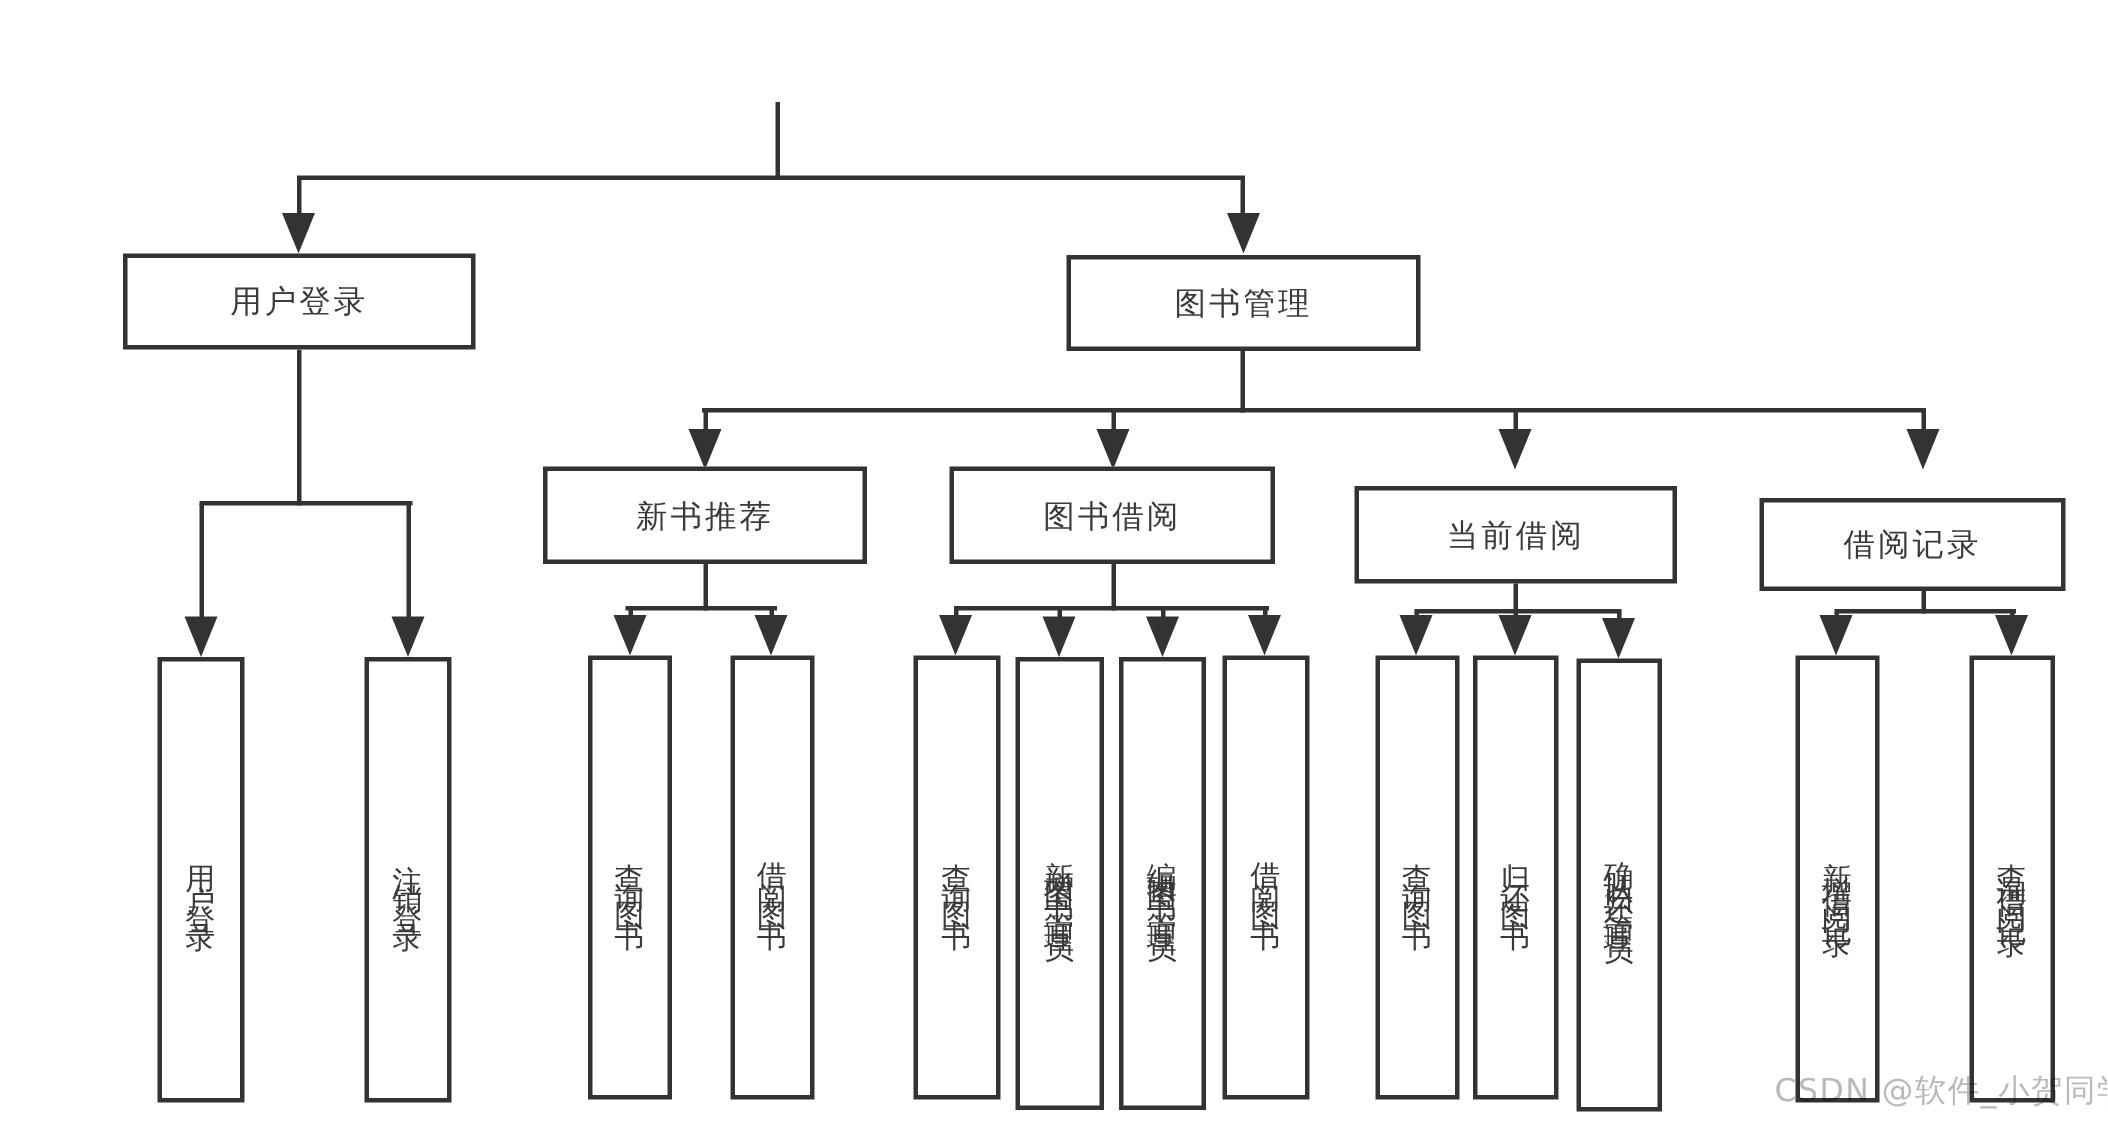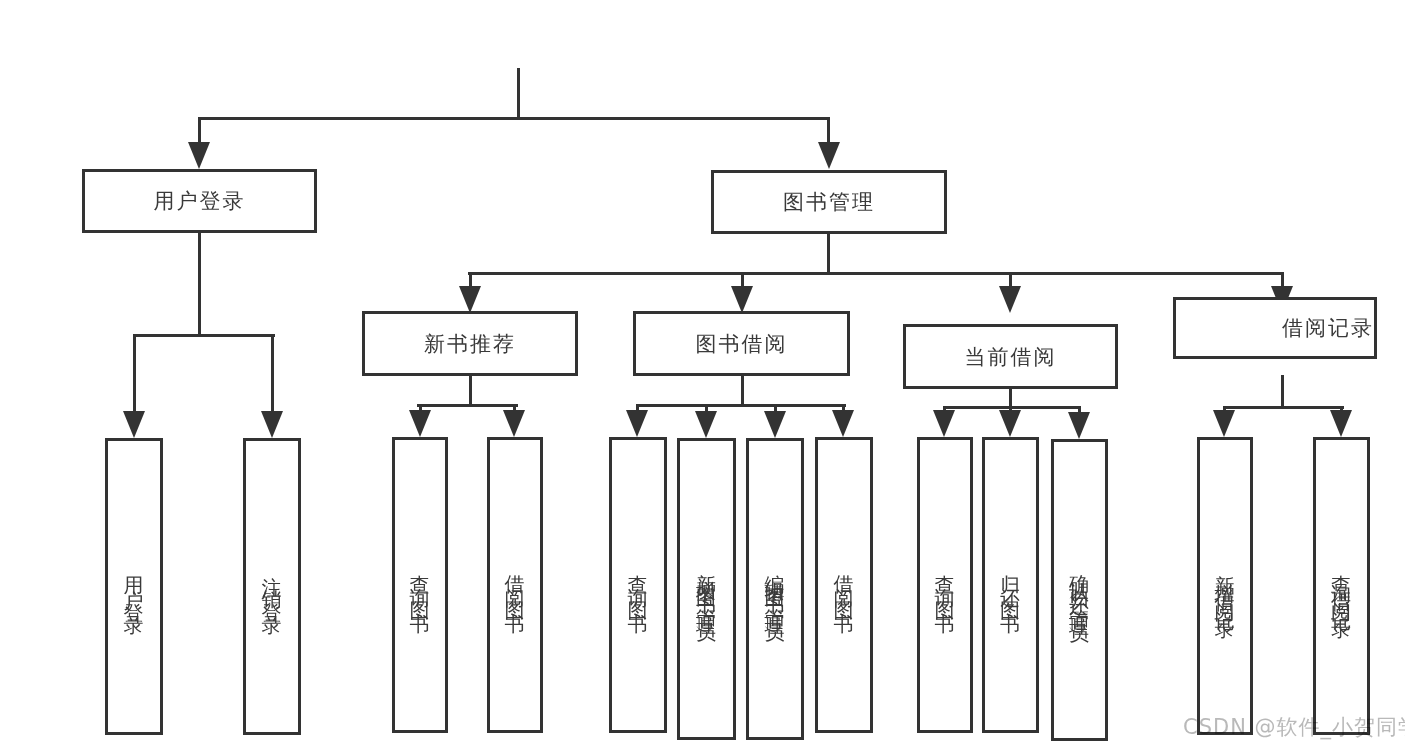--- a/index.html
+++ b/index.html
@@ -136,21 +136,21 @@
 
   <div class="box" style="left:711px;top:170px;width:236px;height:64px;">
     <span class="hlabel">图书管理</span>
   </div>
   <div class="box" style="left:633px;top:311px;width:217px;height:65px;">
     <span class="hlabel">图书借阅</span>
   </div>
   <div class="box" style="left:903px;top:311px;width:215px;height:65px;margin-top:13px;">
     <span class="hlabel">当前借阅</span>
   </div>
-  <div class="box" style="left:1173px;top:297px;width:204px;height:62px;justify-content:flex-end;">
+  <div class="box" style="left:1173px;top:332px;width:204px;height:62px;">
     <span class="hlabel">借阅记录</span>
   </div>
 
   <div class="box" style="left:105px;top:438px;width:58px;height:297px;">
     <span class="vlabel ls4">用户登录</span>
   </div>
   <div class="box" style="left:243px;top:438px;width:58px;height:297px;">
     <span class="vlabel ls4">注销登录</span>
   </div>
 

